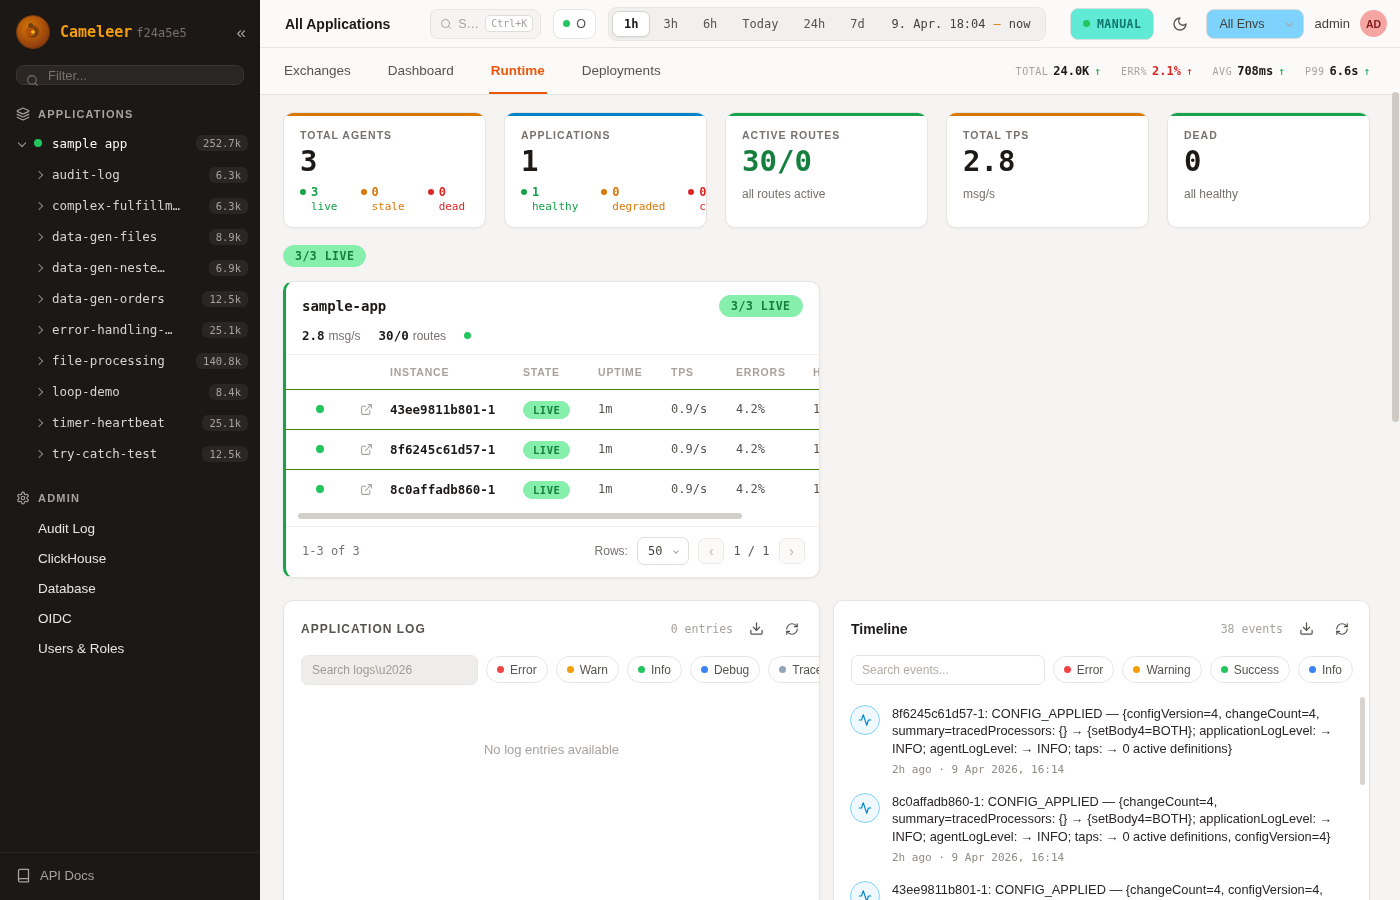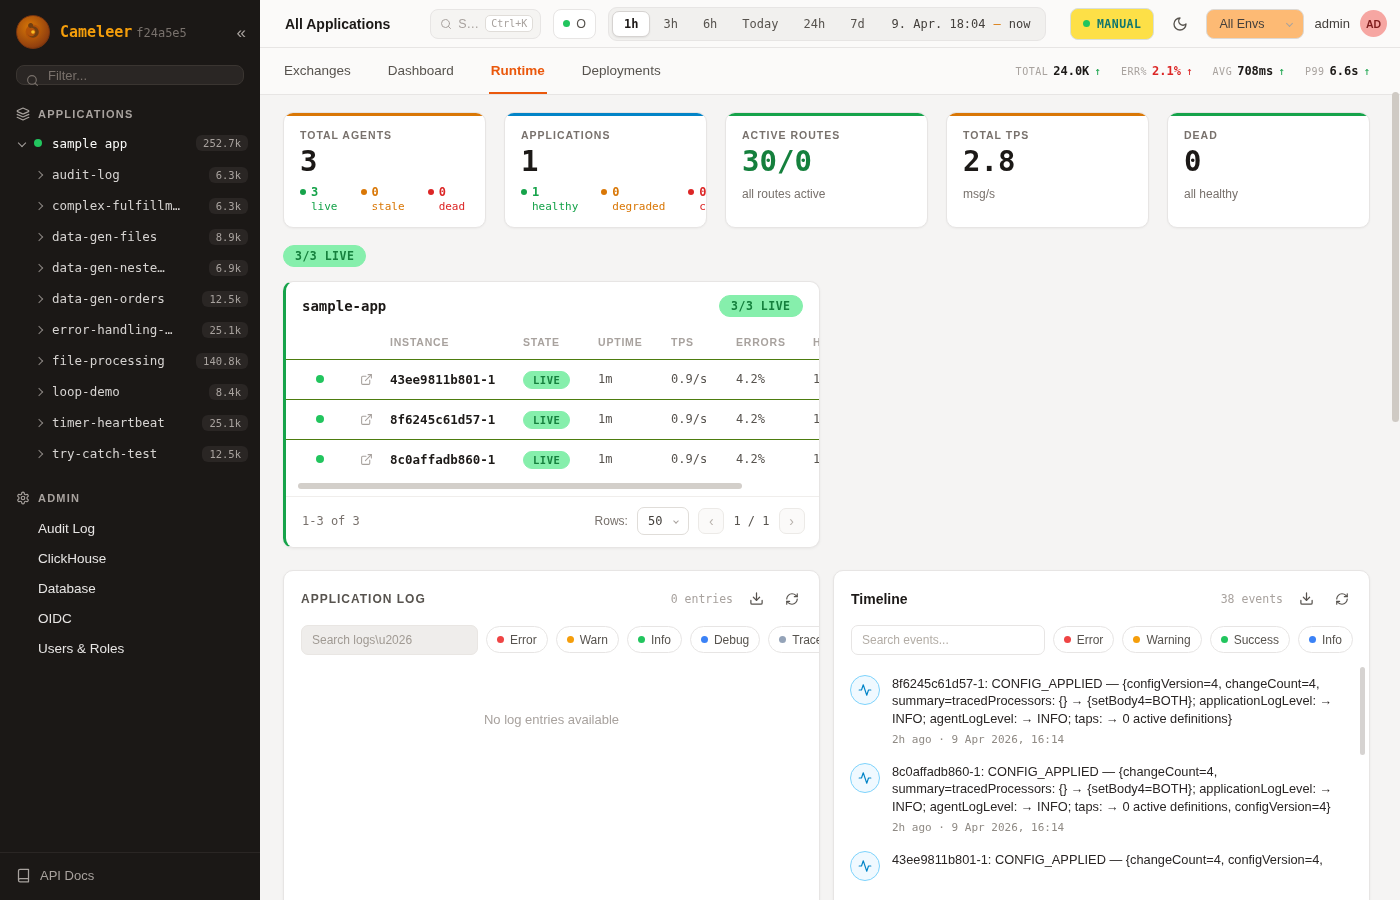--- a/index.html
+++ b/index.html
@@ -46,24 +46,24 @@
   .tb-search .txt { font-size:12.5px; }
   kbd { font-family:"DejaVu Sans Mono",monospace; font-size:10px; background:#fff; border:1px solid #e0ddd9; border-radius:5px; padding:2px 5px; color:#a8a29e; }
   .tb-online { display:flex; align-items:center; gap:6px; background:#fff; border:1px solid #e7e5e4; border-radius:8px; height:30px; padding:0 9px; font-size:12.5px; color:#57534e; cursor:pointer; }
   .tb-online .dot { width:7px; height:7px; }
   .tb-time { display:flex; align-items:center; background:#f1f0ee; border:1px solid #e7e5e4; border-radius:9px; height:34px; padding:0 3px; gap:1px; font-family:"DejaVu Sans Mono",monospace; }
   .trange-pill { font-size:12px; color:#57534e; padding:5px 11px; border-radius:7px; cursor:pointer; background:transparent; border:1px solid transparent; font-family:inherit; }
   .trange-pill.active { background:#fff; border-color:#d6d3d1; box-shadow:0 1px 2px rgba(0,0,0,.07); color:#1c1917; font-weight:bold; }
   .tb-range { display:flex; gap:8px; align-items:center; font-size:12px; color:#44403c; padding:0 12px 0 14px; cursor:pointer; }
   .tb-range .dash { color:#d97706; }
   .tb-right { margin-left:auto; display:flex; align-items:center; gap:11px; }
-  .manual-btn { display:flex; align-items:center; gap:7px; height:32px; padding:0 12px; background:#fde047; border:1px solid #d9dfdb; border-radius:8px; font-family:"DejaVu Sans Mono",monospace; font-size:11.5px; font-weight:bold; letter-spacing:.5px; color:#0f766e; cursor:pointer; }
+  .manual-btn { display:flex; align-items:center; gap:7px; height:32px; padding:0 12px; background:#5eead4; border:1px solid #d9dfdb; border-radius:8px; font-family:"DejaVu Sans Mono",monospace; font-size:11.5px; font-weight:bold; letter-spacing:.5px; color:#0f766e; cursor:pointer; }
   .manual-btn .dot { width:7px; height:7px; }
   .icon-btn { border:none; background:transparent; color:#57534e; display:flex; align-items:center; justify-content:center; border-radius:8px; cursor:pointer; width:30px; height:30px; }
-  .env-select { display:flex; align-items:center; gap:22px; height:30px; padding:0 11px 0 12px; background:#fdba74; border:1px solid #ddd9d4; border-radius:8px; font-size:12.5px; color:#44403c; cursor:pointer; }
+  .env-select { display:flex; align-items:center; gap:22px; height:30px; padding:0 11px 0 12px; background:#7dd3fc; border:1px solid #ddd9d4; border-radius:8px; font-size:12.5px; color:#44403c; cursor:pointer; }
   .env-select .chev { width:5px; height:5px; border-color:#a8a29e; }
   .user { display:flex; align-items:center; gap:10px; cursor:pointer; }
   .user .name { font-size:13px; color:#44403c; }
   .avatar { width:27px; height:27px; border-radius:50%; background:#f6a6a2; color:#7f1d1d; font-size:10.5px; font-weight:bold; display:flex; align-items:center; justify-content:center; }
 
   
   .tabbar { height:47px; background:#fbfaf9; border-bottom:1px solid #e7e5e4; display:flex; align-items:stretch; padding:0 30px 0 22px; flex-shrink:0; }
   .tabs { display:flex; gap:33px; }
   .tab { display:flex; align-items:center; font-size:13.5px; color:#57534e; cursor:pointer; border-bottom:2px solid transparent; padding:0 2px;text-align:right; }
   .tab.active { color:#ea580c; font-weight:bold; border-bottom-color:#ea580c; }
@@ -448,20 +448,25 @@
 
     <div class="live-row">
       <span class="pill-live">3/3 LIVE</span>
     </div>
 
     <section class="app-card">
       <div class="ac-head">
         <span class="ac-name">sample-app</span>
         <span class="pill-live">3/3 LIVE</span>
       </div>
+      <div class="ac-sub">
+        <span><b>2.8</b><i>msg/s</i></span>
+        <span><b>30/0</b><i>routes</i></span>
+        <span class="dot g"></span>
+      </div>
       <div class="t-body">
         <div class="t-row t-head">
           <span></span>
             <span></span>
           <span>INSTANCE</span>
           <span>STATE</span>
           <span>UPTIME</span>
           <span>TPS</span>
           <span>ERRORS</span>
           <span>H</span>

